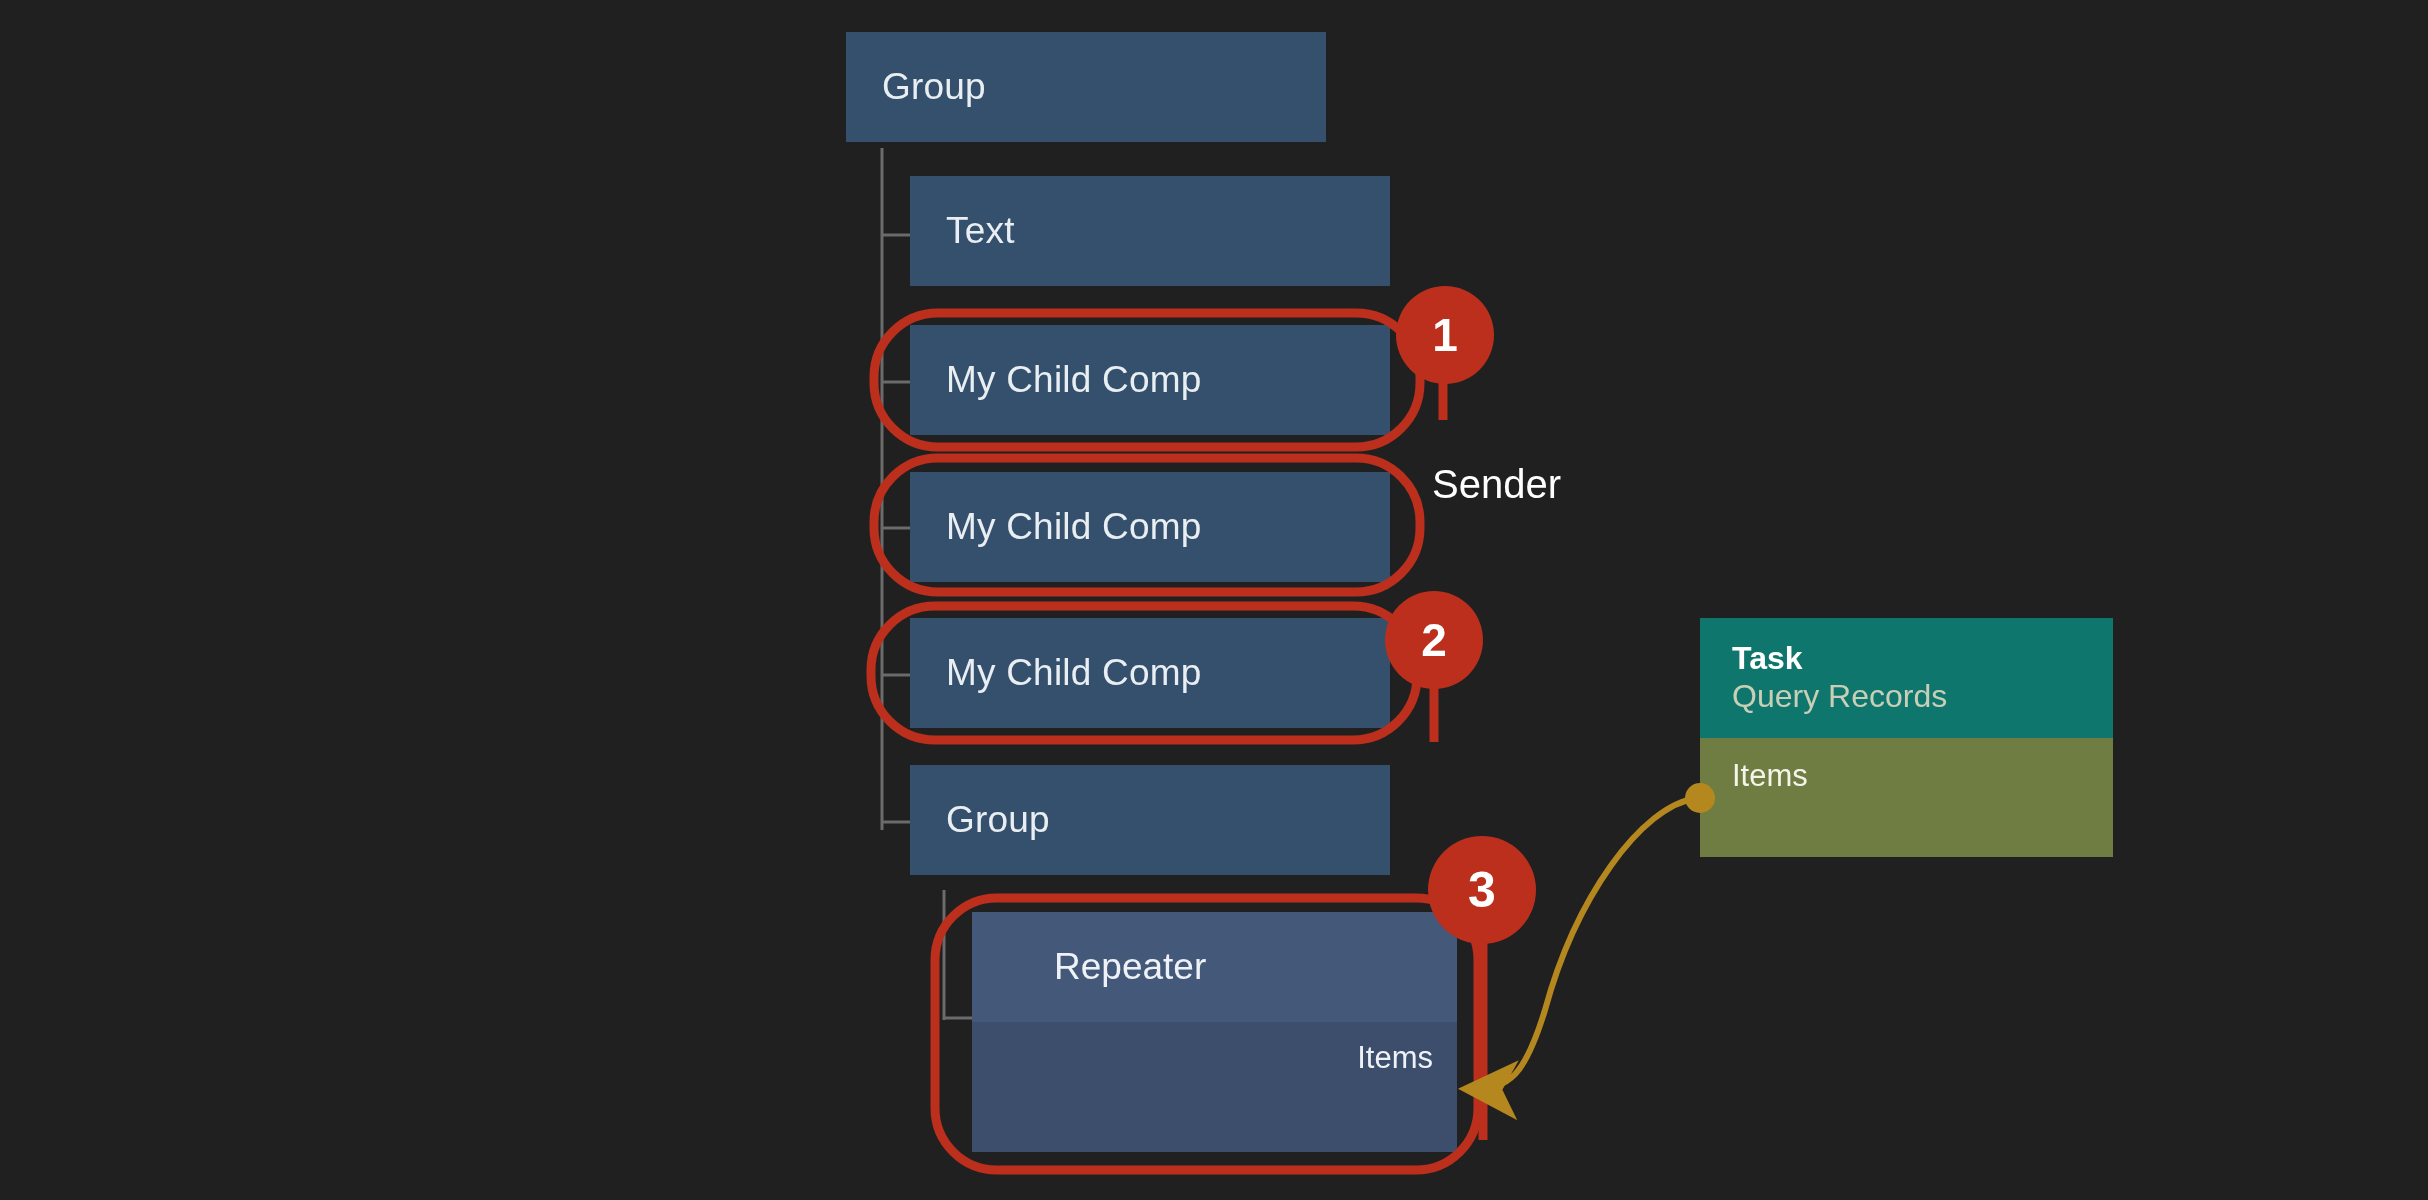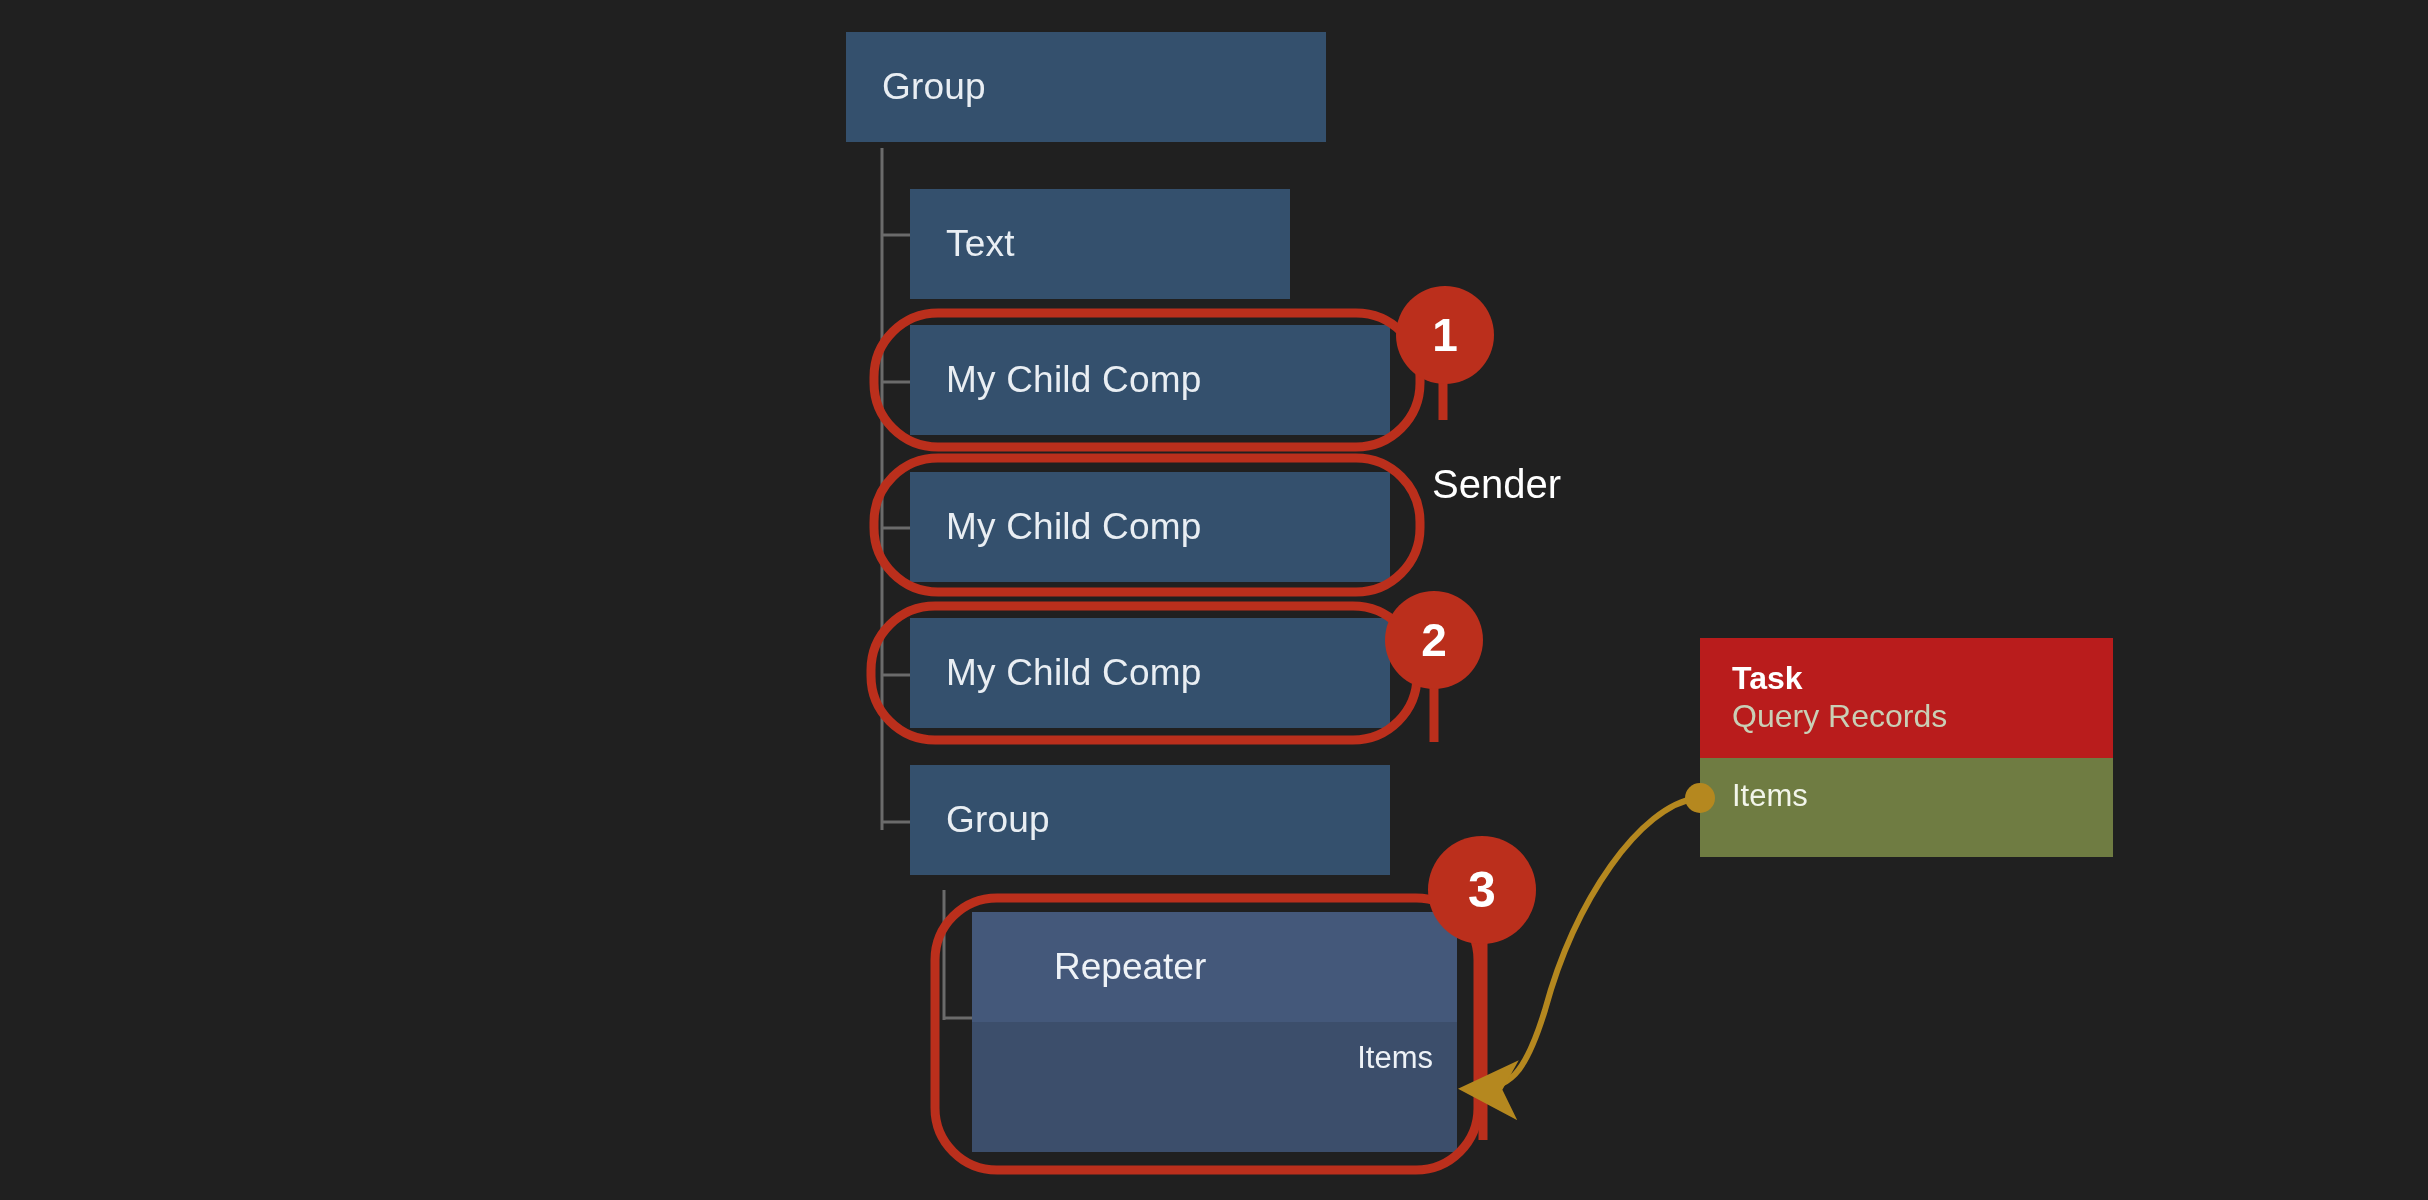--- a/index.html
+++ b/index.html
@@ -82,21 +82,21 @@
     padding-top: 18px;
     box-sizing: border-box;
   }
   .repeater .port-label {
     font-size: 31px;
     color: #eef2f7;
     white-space: nowrap;
   }
 
   
-  .task .hdr   { background: #b91c1c; padding-left: 32px; margin-top: 20px; }
+  .task .hdr   { background: #0f766e; padding-left: 32px; }
   .task .body  { background: #6f7c42; padding-left: 32px; }
   .task .hdr-title {
     font-size: 32px;
     font-weight: bold;
     color: #ffffff;
     line-height: 1.18;
     white-space: nowrap;
   }
   .task .hdr-sub {
     font-size: 32px;
@@ -159,21 +159,21 @@
     <path d="M 882 822 L 910 822" stroke="#6b6b6b" stroke-width="3" fill="none"></path>
 
     <path d="M 944 890 L 944 1020" stroke="#6b6b6b" stroke-width="3" fill="none"></path>
     <path d="M 944 1018 L 972 1018" stroke="#6b6b6b" stroke-width="3" fill="none"></path>
   </svg>
 
   <div class="node node-plain" style="left:846px; top:32px; width:480px; height:110px;">
     <span class="node-title">Group</span>
   </div>
 
-  <div class="node node-plain" style="left:910px; top:189px; width:380px; height:110px;">
+  <div class="node node-plain" style="left:910px; top:176px; width:480px; height:110px;">
     <span class="node-title">Text</span>
   </div>
 
   <div class="node node-plain" style="left:910px; top:325px; width:480px; height:110px;">
     <span class="node-title">My Child Comp</span>
   </div>
 
   <div class="node node-plain" style="left:910px; top:472px; width:480px; height:110px;">
     <span class="node-title">My Child Comp</span>
   </div>

